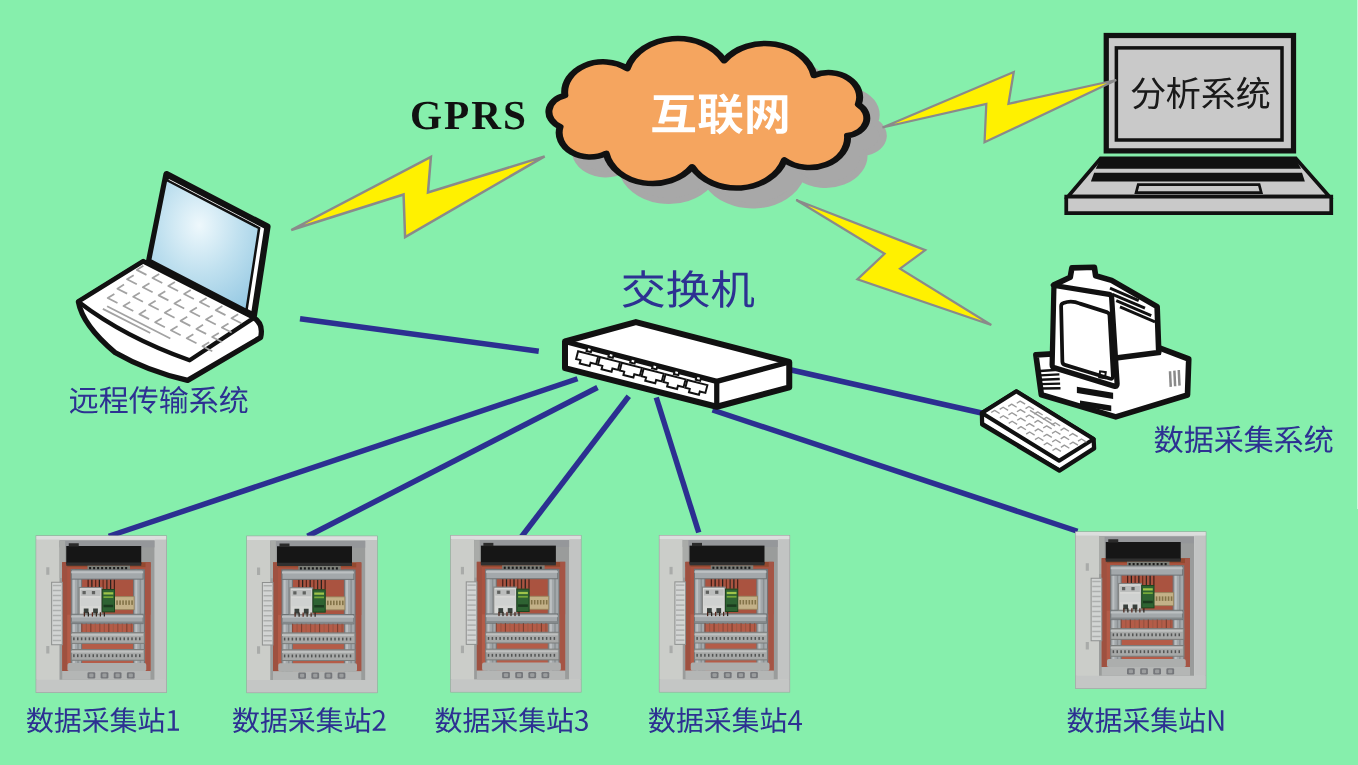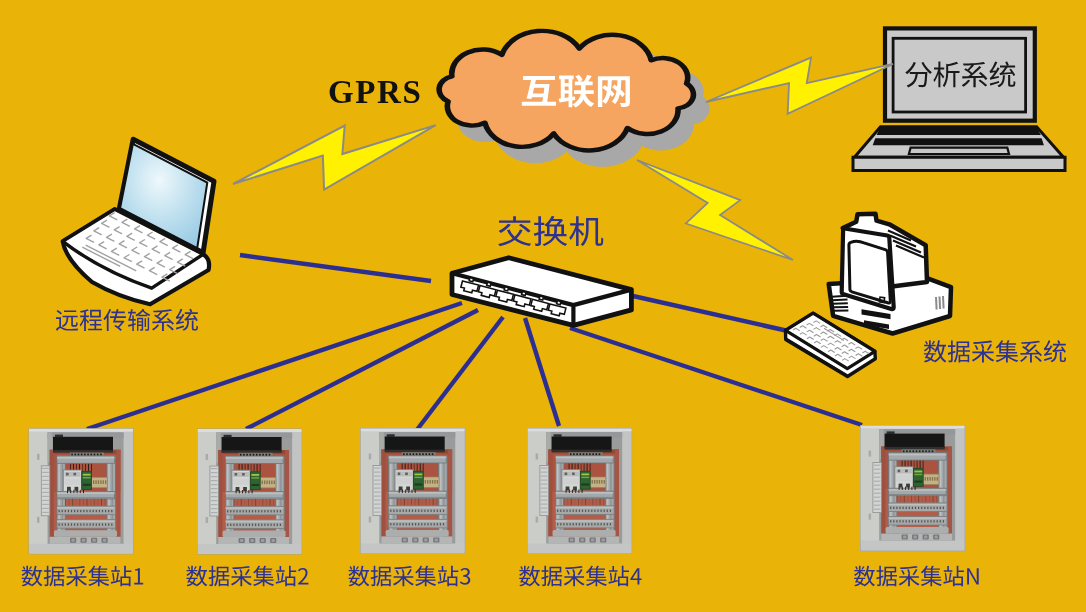--- a/index.html
+++ b/index.html
@@ -1,15 +1,15 @@
 <!DOCTYPE html>
 <html><head><meta charset="utf-8">
 <style>
 html,body{margin:0;padding:0;background:#fff;}
-#wrap{position:relative;width:1086px;height:612px;overflow:hidden;background:#eab308;font-family:"Liberation Sans",sans-serif;text-align:center;}
+#wrap{position:relative;width:1086px;height:612px;overflow:hidden;background:#86efac;font-family:"Liberation Sans",sans-serif;text-align:center;}
 </style></head>
 <body>
 <div id="wrap">
 <svg width="1086" height="612" viewBox="0 0 1086 612">
 <defs>
 <path id="bolt" d="M0,0 L123.6,-25 L113.4,1.7 L211.1,0 L85.9,30.8 L94.2,-2.2 Z"></path>
 <g id="cab">
           <rect x="0" y="0" width="104" height="125" fill="#c8cac9" stroke="#9fa1a0" stroke-width="1"></rect>
           <rect x="0" y="0" width="104" height="3" fill="#dcdedd"></rect>
           <rect x="0" y="3" width="19" height="112" fill="#cbcdc9"></rect>

